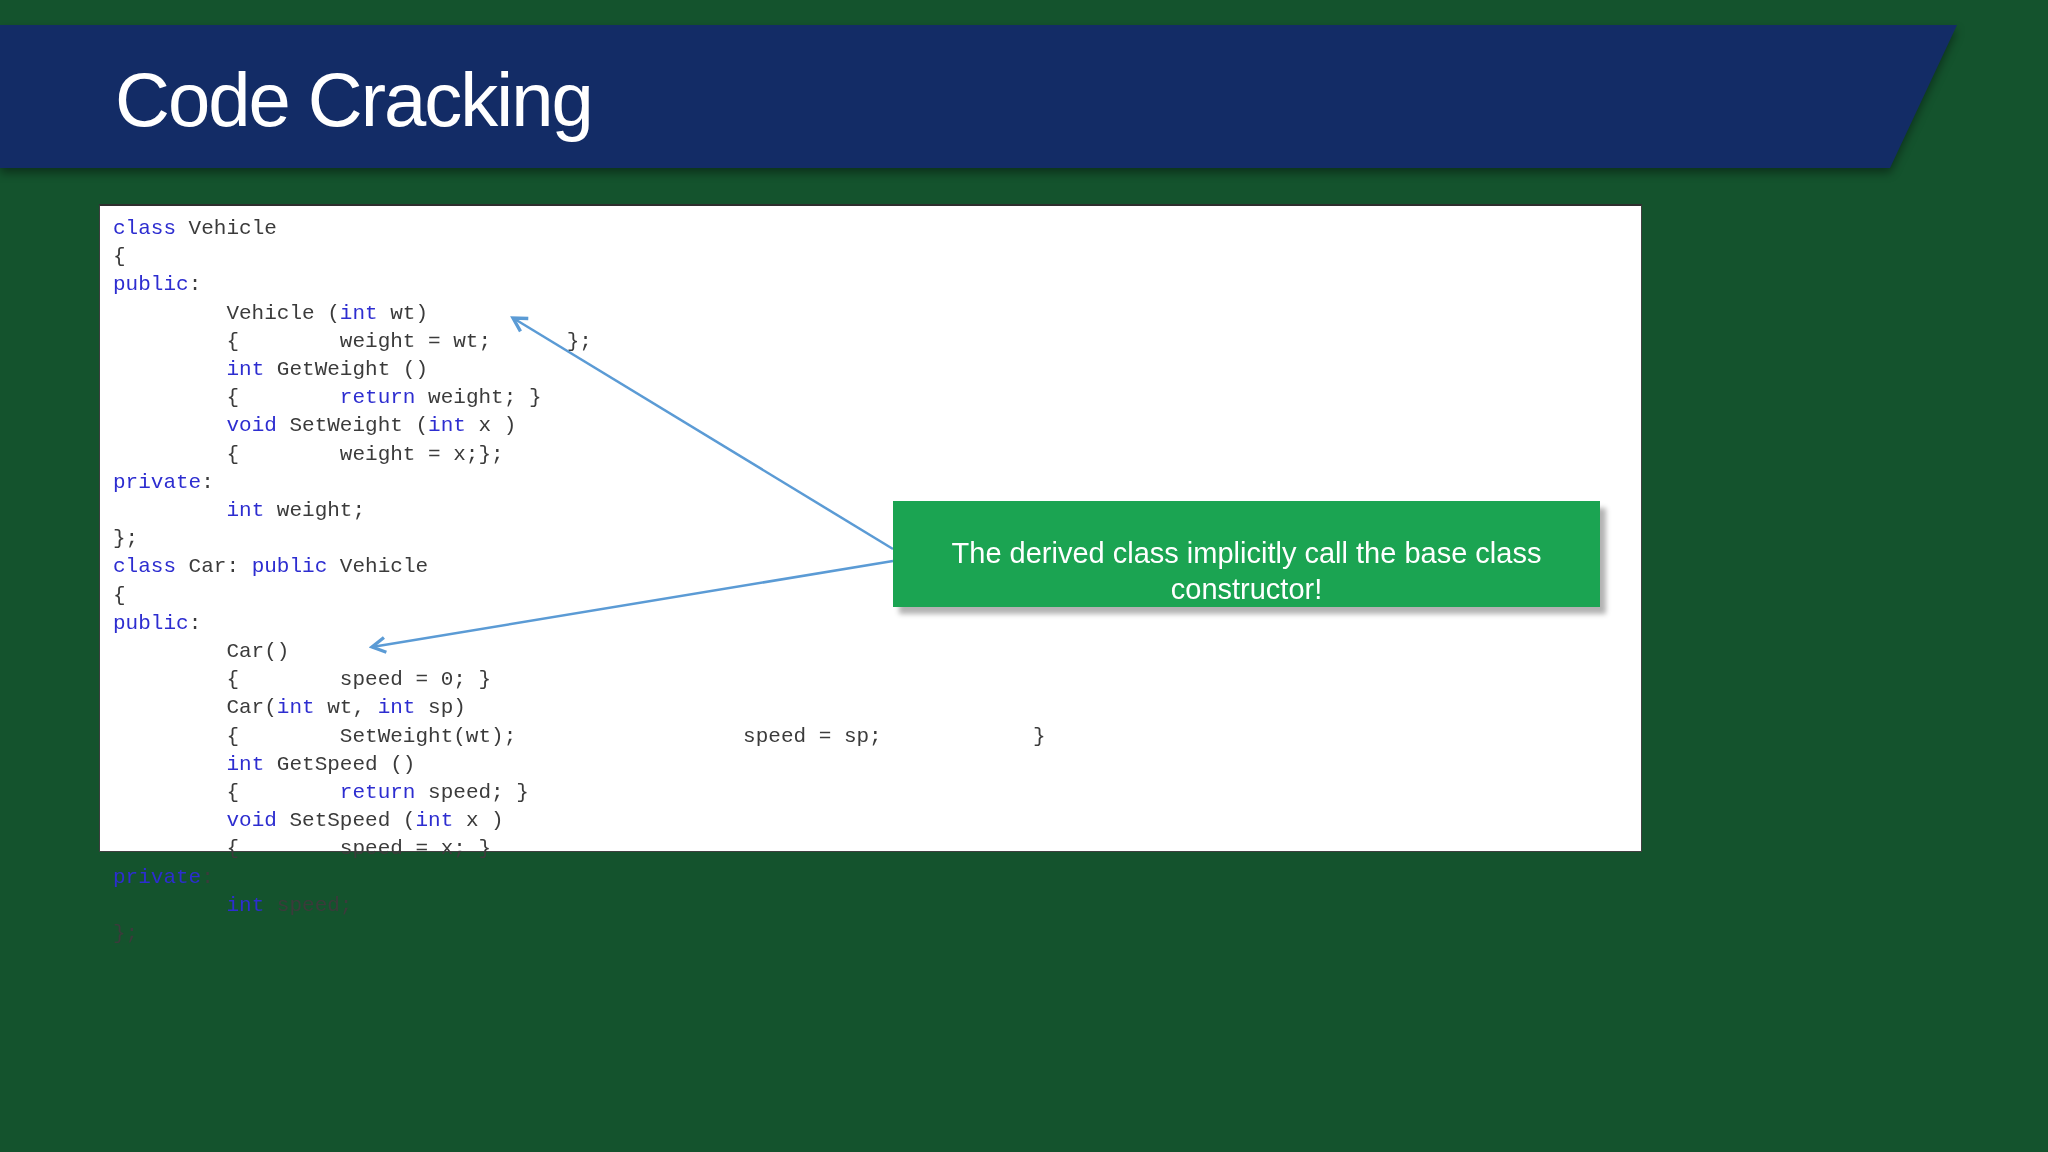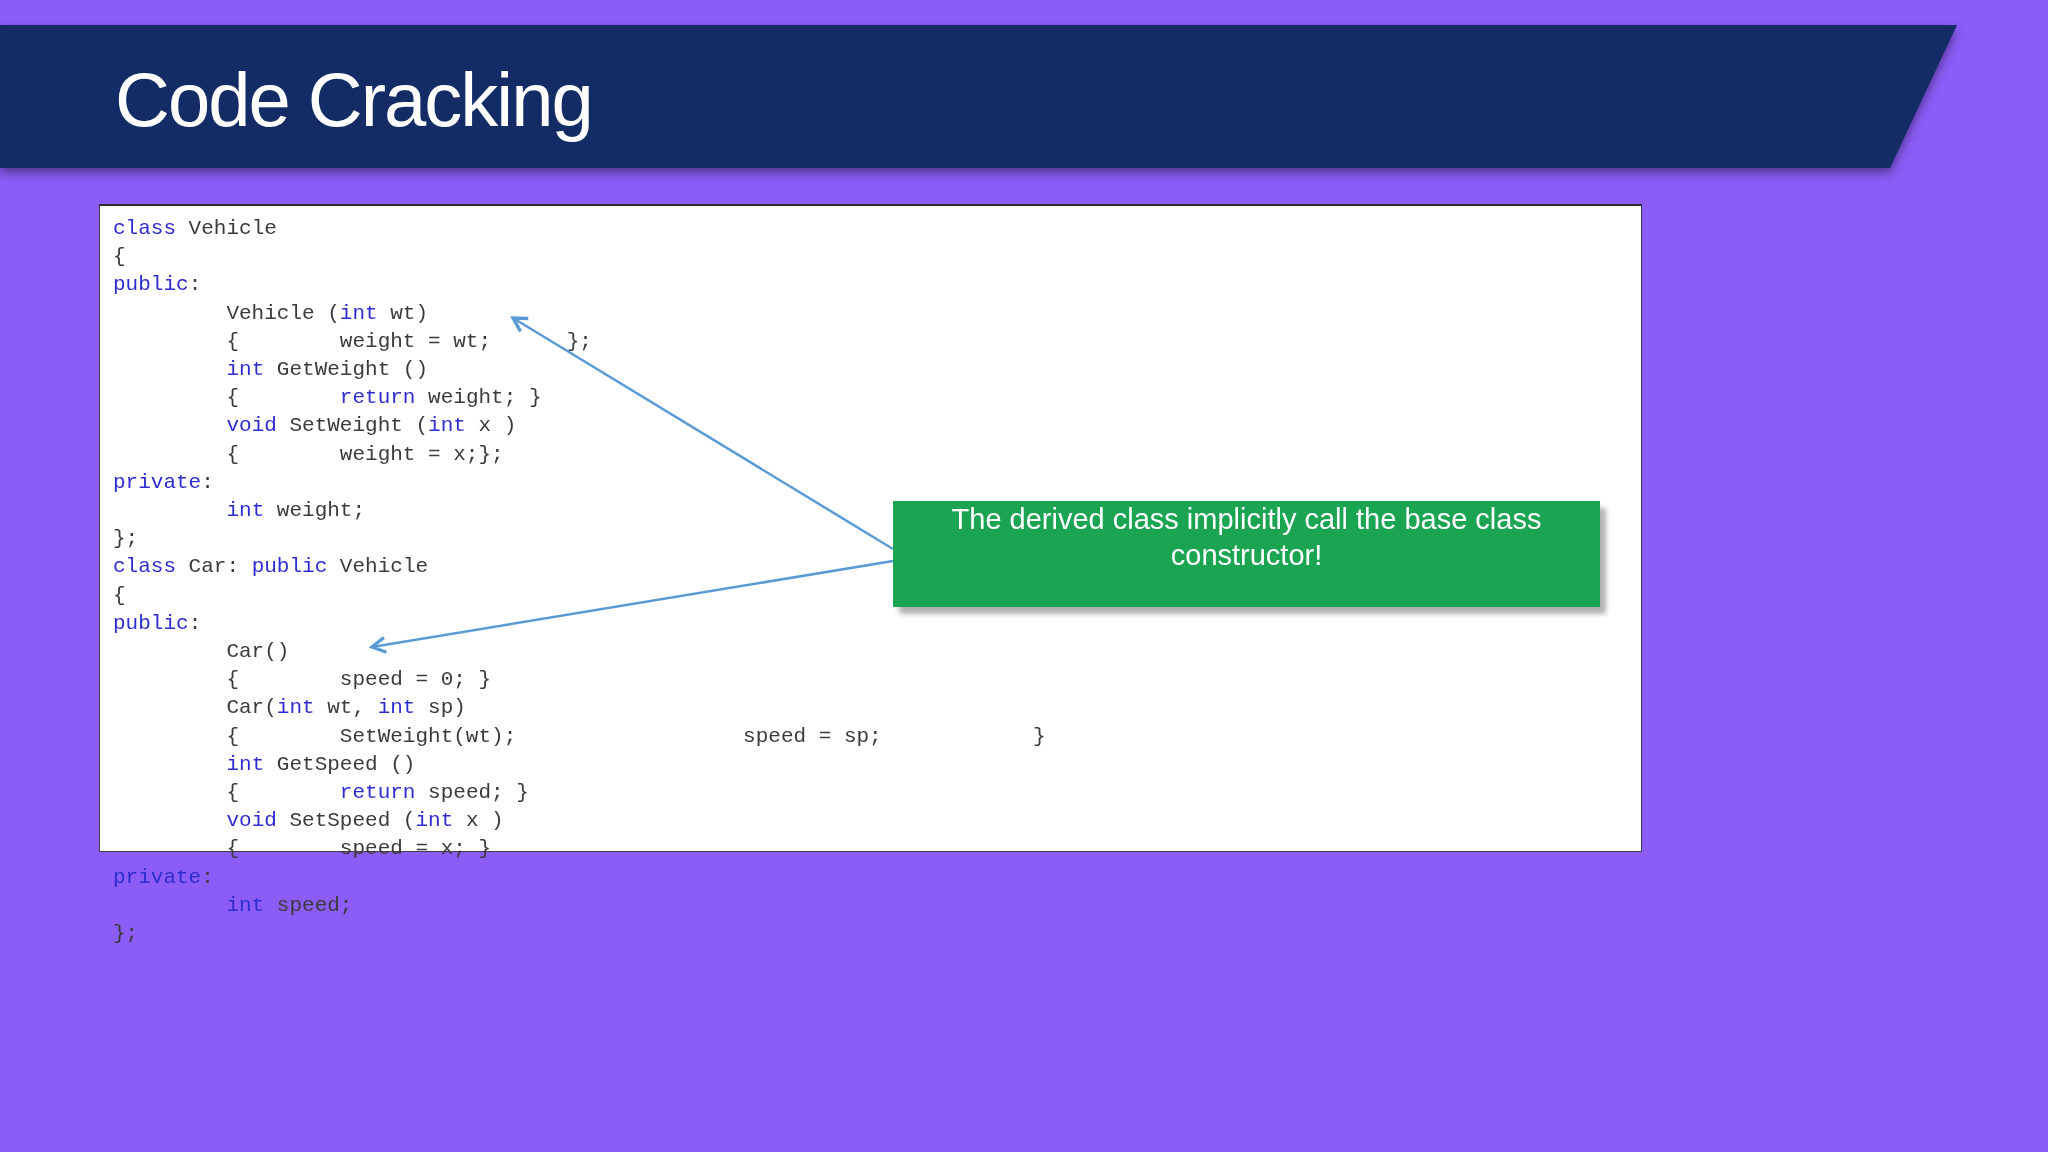--- a/index.html
+++ b/index.html
@@ -1,17 +1,17 @@
 <!DOCTYPE html>
 <html style="--banner: #132c66; --title_text: #ffffff; --keyword: #2d2dd0; --code_text: #3b3b3b; --panel_border: #3f3f3f; --callout_bg: #1ba452; --callout_text: #ffffff; --arrow: #5b9bd5;"><head>
 <meta charset="utf-8">
 <style>
   html,body{margin:0;padding:0;background:#ffffff;}
   .stage{
-    position:relative;width:2048px;height:1152px;background:#8b5cf6;
+    position:relative;width:2048px;height:1152px;background:#14532d;
     overflow:hidden;font-family:"Liberation Sans",sans-serif;
   }
   
   .banner-wrap{
     position:absolute;left:0;top:25px;width:1960px;height:143px;
     filter:drop-shadow(0 5px 5px rgba(0,0,0,0.40));
   }
   .banner{
     width:100%;height:100%;background:var(--banner);
     clip-path:polygon(0 0,1957px 0,1890px 143px,0 143px);
@@ -32,21 +32,21 @@
     font-family:"Liberation Mono","DejaVu Sans Mono",monospace;
     font-size:21px;line-height:28.2px;color:var(--code_text);
     white-space:pre;
   }
   .seg-k{color:var(--keyword);}
   .seg-t{color:var(--code_text);}
   
   .callout{
     position:absolute;left:893px;top:501px;width:707px;height:106px;
     background:var(--callout_bg);box-shadow:6px 7px 5px rgba(0,0,0,0.30);
-    display:flex;align-items:flex-start;justify-content:center;
+    display:flex;align-items:flex-end;justify-content:center;
     box-sizing:border-box;padding:0 40px;
   }
   .callout span{
     color:var(--callout_text);font-size:29px;line-height:36px;
     text-align:center;font-weight:400;
   }
   
   .arrow-svg{position:absolute;left:0;top:0;width:2048px;height:1152px;pointer-events:none;}
   .arrow-line{stroke:var(--arrow);stroke-width:2.5;fill:none;}
   .arrow-head{stroke:var(--arrow);stroke-width:2;fill:none;}

